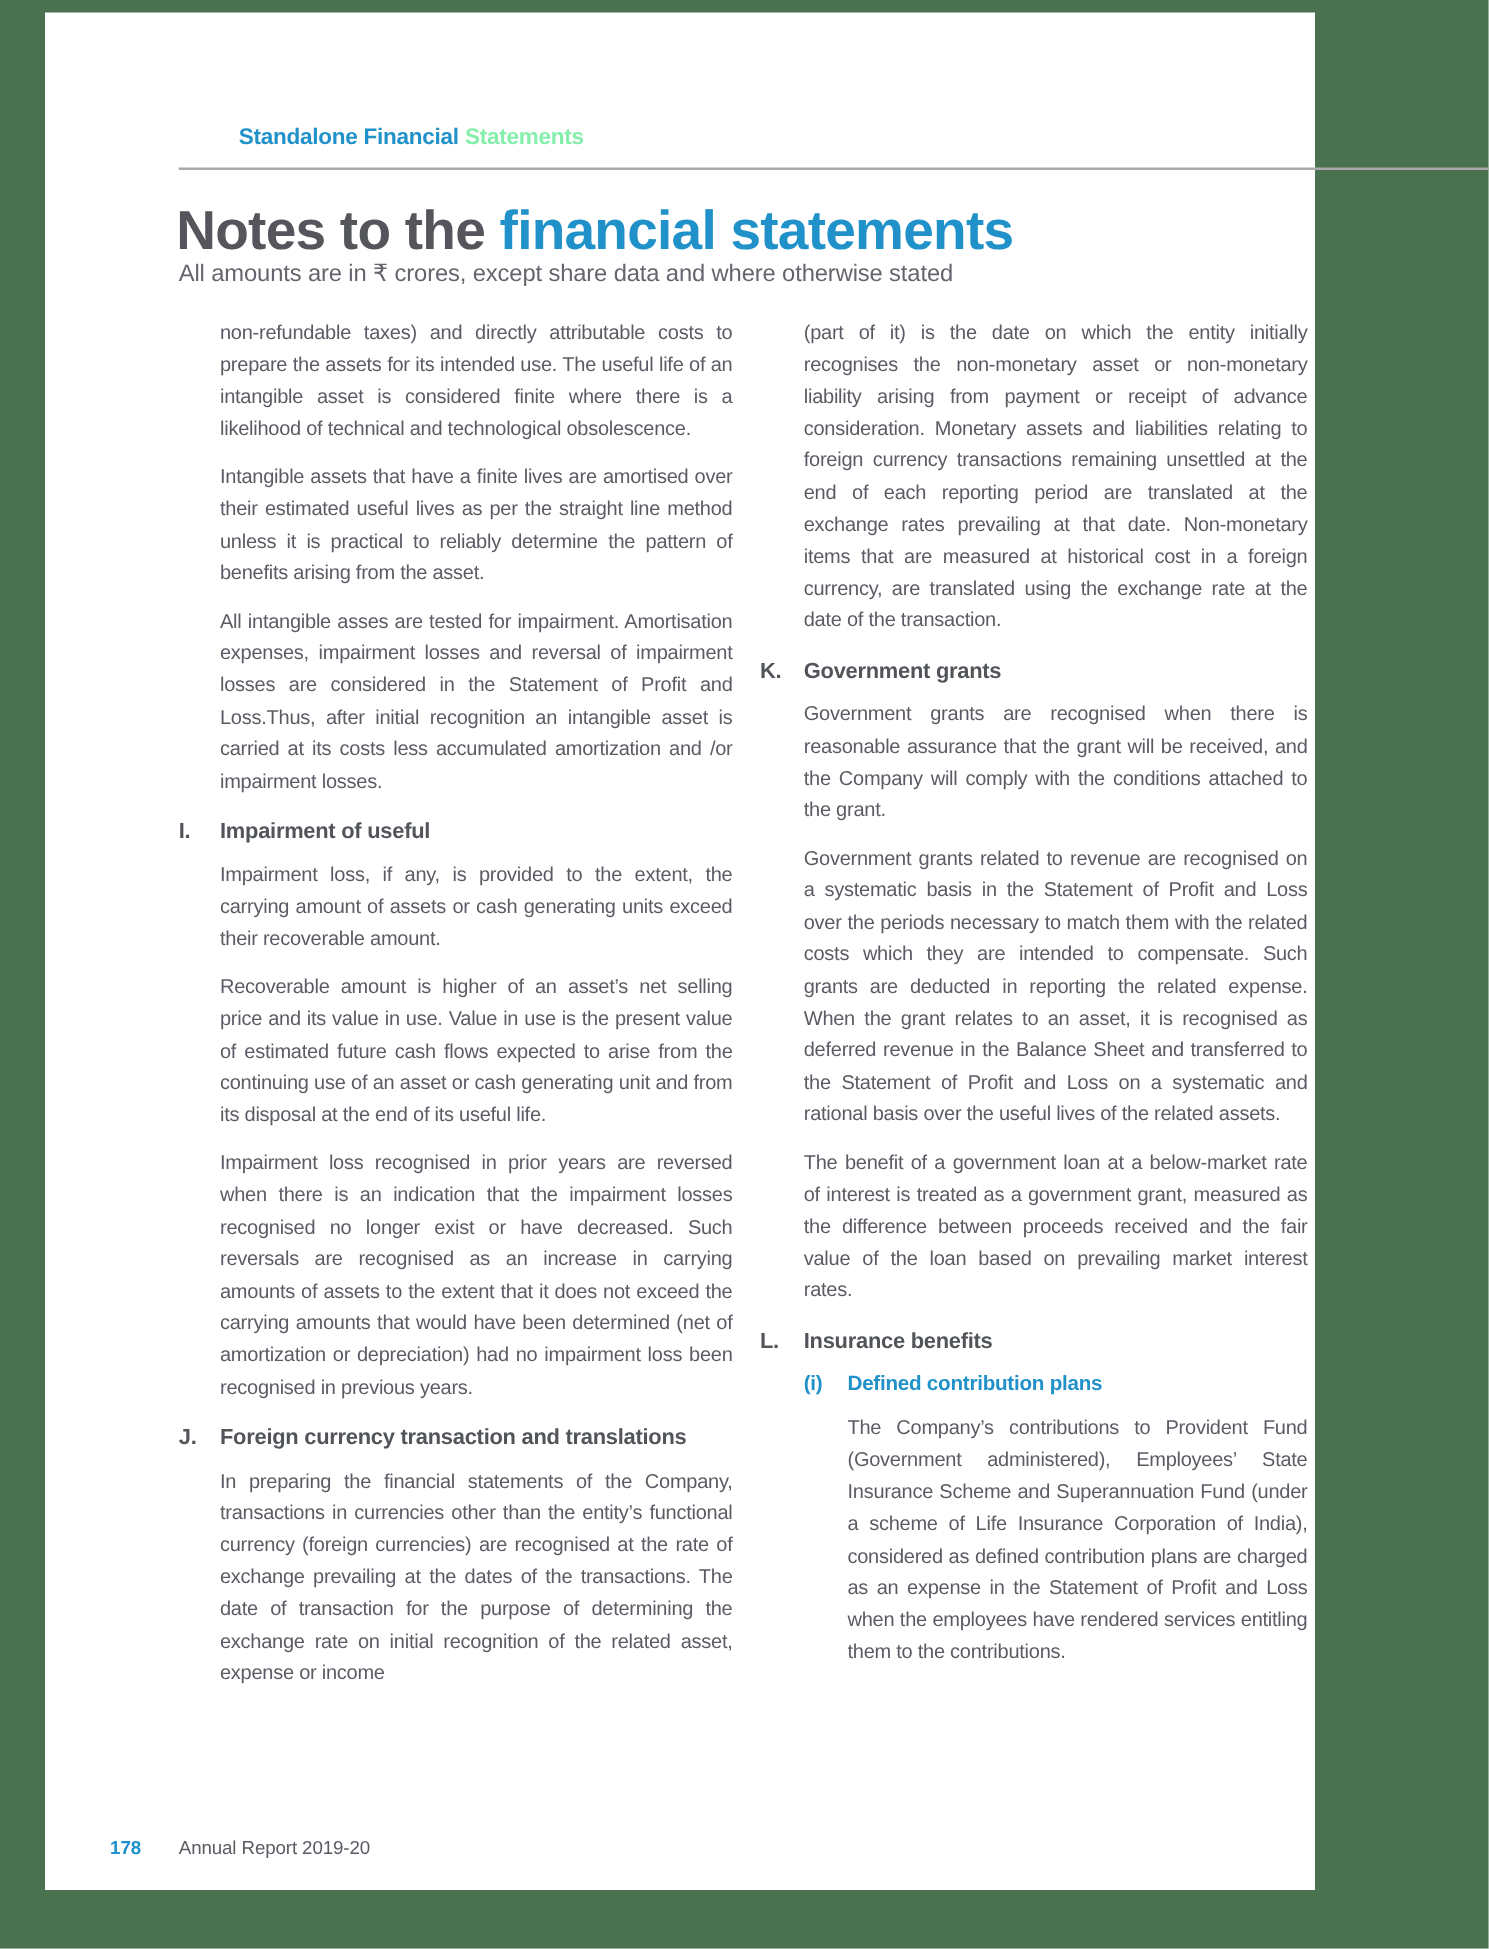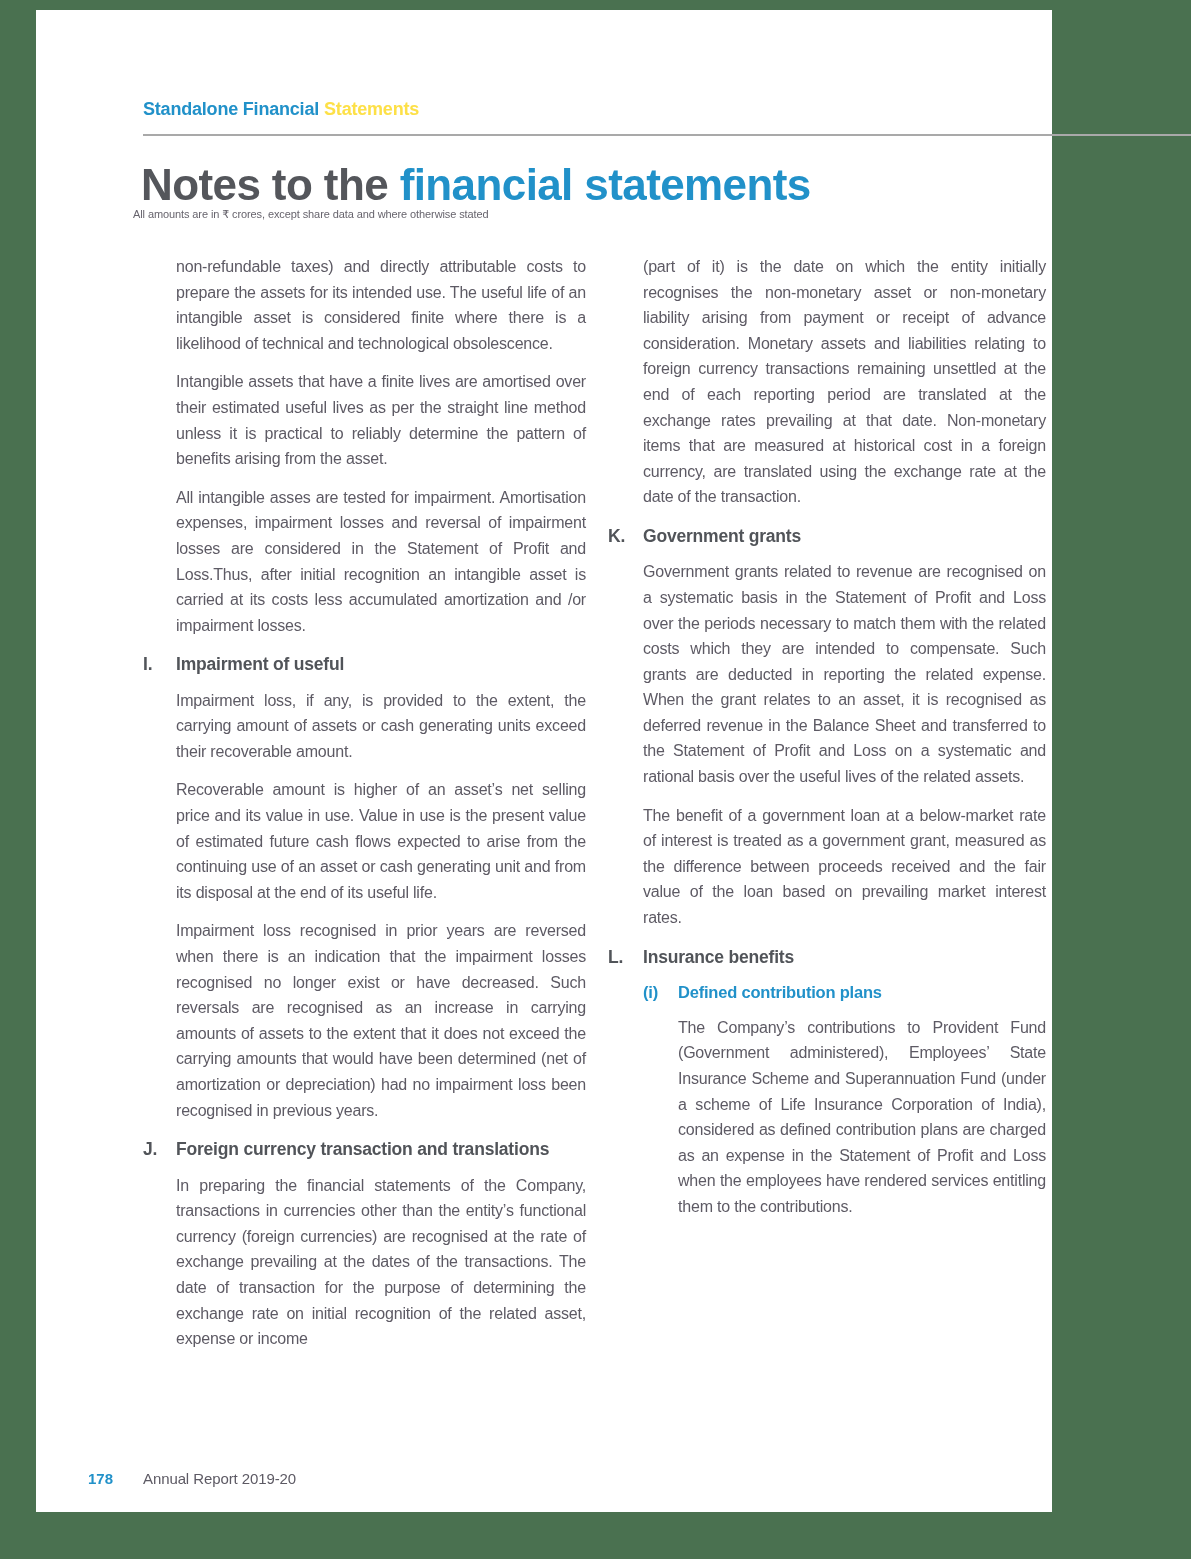--- a/index.html
+++ b/index.html
@@ -24,36 +24,36 @@
   .page{
     position:absolute;left:36px;top:10px;
     width:1016px;height:1502px;
     background:var(--paper);
   }
   .runhead{
     position:absolute;left:143px;top:99px;
     font-size:18px;font-weight:600;letter-spacing:-0.2px;
     white-space:nowrap;
   }
-  .rh-blue{color:var(--accent);}
-  .rh-gray{color:#fde047;margin-left:5px;}
+  .rh-blue{color:var(--accent);margin-left:48px;}
+  .rh-gray{color:#86efac;margin-left:5px;}
   .rule{
     position:absolute;left:143px;top:134px;
     width:1048px;height:2px;background:var(--rule);
   }
   .title{
     position:absolute;left:141px;top:160px;
     font-size:44px;font-weight:700;letter-spacing:-0.6px;
     white-space:nowrap;
   }
   .t-dark{color:var(--ink-title);}
   .t-blue{color:var(--accent);}
   .subtitle{
-    position:absolute;left:133px;top:208px;
-    font-size:11px;color:var(--ink-subtle);letter-spacing:-0.1px;
+    position:absolute;left:143px;top:208px;
+    font-size:19px;color:var(--ink-subtle);letter-spacing:-0.1px;
   }
   .columns{
     position:absolute;left:143px;top:254px;
     width:905px;
     display:flex;gap:22px;
     color:var(--ink-body);
   }
   .col{display:block;}
   .col-left{width:443px;}
   .col-right{width:438px;}
@@ -153,20 +153,24 @@
       <div class="block">
         <div class="marker"></div>
         <p class="ptext">(part of it) is the date on which the entity initially recognises the non-monetary asset or non-monetary liability arising from payment or receipt of advance consideration. Monetary assets and liabilities relating to foreign currency transactions remaining unsettled at the end of each reporting period are translated at the exchange rates prevailing at that date. Non-monetary items that are measured at historical cost in a foreign currency, are translated using the exchange rate at the date of the transaction.</p>
       </div>
       <div class="block heading">
         <div class="marker hletter">K.</div>
         <div class="htext">Government grants</div>
       </div>
       <div class="block">
         <div class="marker"></div>
+        <p class="ptext">Government grants are recognised when there is reasonable assurance that the grant will be received, and the Company will comply with the conditions attached to the grant.</p>
+      </div>
+      <div class="block">
+        <div class="marker"></div>
         <p class="ptext">Government grants related to revenue are recognised on a systematic basis in the Statement of Profit and Loss over the periods necessary to match them with the related costs which they are intended to compensate. Such grants are deducted in reporting the related expense. When the grant relates to an asset, it is recognised as deferred revenue in the Balance Sheet and transferred to the Statement of Profit and Loss on a systematic and rational basis over the useful lives of the related assets.</p>
       </div>
       <div class="block">
         <div class="marker"></div>
         <p class="ptext">The benefit of a government loan at a below-market rate of interest is treated as a government grant, measured as the difference between proceeds received and the fair value of the loan based on prevailing market interest rates.</p>
       </div>
       <div class="block heading">
         <div class="marker hletter">L.</div>
         <div class="htext">Insurance benefits</div>
       </div>

